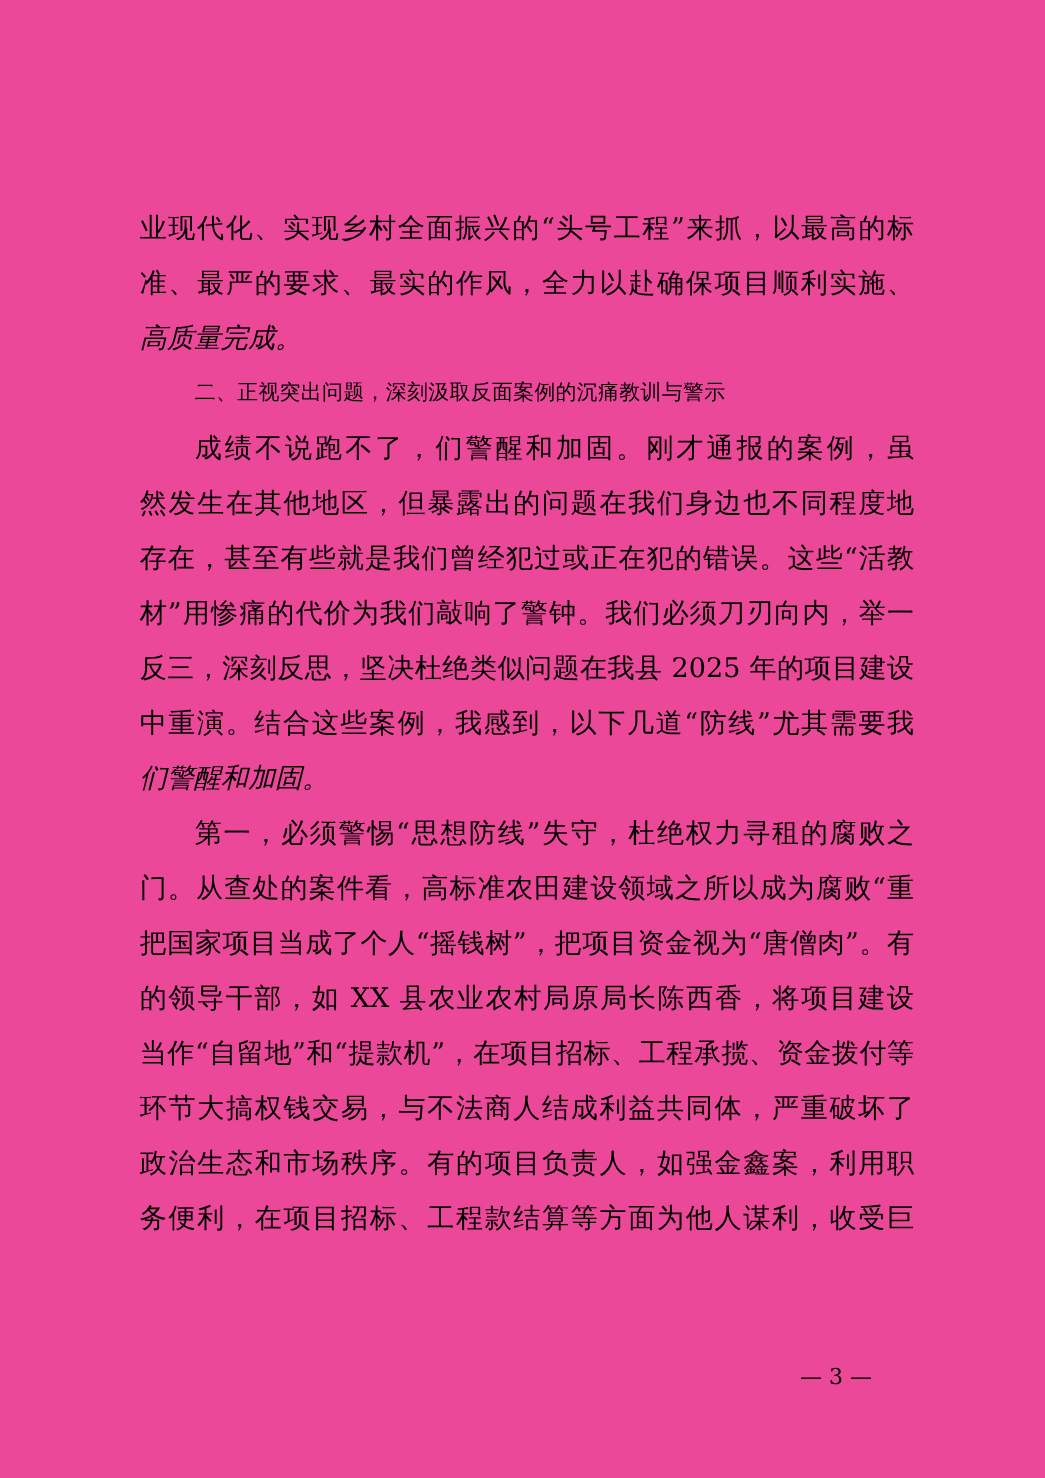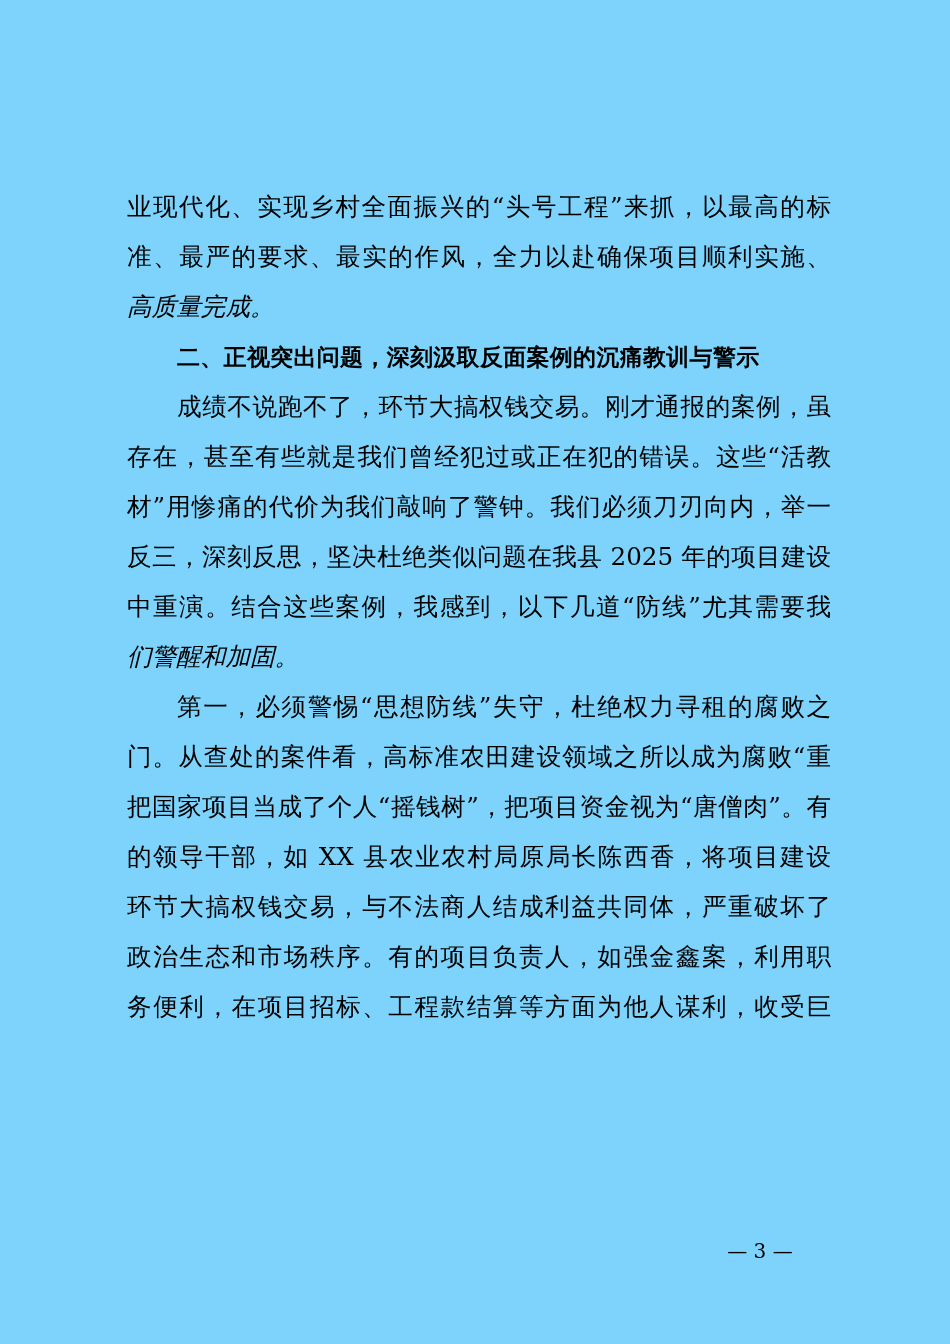--- a/index.html
+++ b/index.html
@@ -14,21 +14,21 @@
       overflow: hidden;
       font-family: "DejaVu Serif", "Liberation Serif", serif;
       color: #000000;
     }
     .page {
       position: absolute;
       left: 0;
       top: 0;
       width: 950px;
       height: 1344px;
-      background: #7dd3fc;
+      background: #ec4899;
     }
     .body-text {
       position: absolute;
       left: 127px;
       top: 182px;
       width: 704px;
     }
     .line {
       height: 50px;
       line-height: 50px;
@@ -40,22 +40,22 @@
     }
     .line.last {
       text-align-last: left;
       font-style: italic;
     }
     .line.indent {
       padding-left: 50px;
     }
     .line.heading {
       font-family: "DejaVu Sans", "Liberation Sans", sans-serif;
-      font-weight: bold;
-      font-size: 23px;
+      font-weight: normal;
+      font-size: 19px;
       text-align-last: left;
       letter-spacing: 0.3px;
     }
     .page-number {
       position: absolute;
       left: 720px;
       top: 1236px;
       width: 80px;
       height: 30px;
       line-height: 30px;
@@ -67,29 +67,31 @@
   </style>
 </head>
 <body>
 
 <div class="page">
   <div class="body-text">
     <div class="line">业现代化、实现乡村全面振兴的“头号工程”来抓，以最高的标</div>
     <div class="line">准、最严的要求、最实的作风，全力以赴确保项目顺利实施、</div>
     <div class="line last">高质量完成。</div>
     <div class="line heading indent">二、正视突出问题，深刻汲取反面案例的沉痛教训与警示</div>
-    <div class="line indent">成绩不说跑不了，环节大搞权钱交易。刚才通报的案例，虽</div>
+    <div class="line indent">成绩不说跑不了，们警醒和加固。刚才通报的案例，虽</div>
+    <div class="line">然发生在其他地区，但暴露出的问题在我们身边也不同程度地</div>
     <div class="line">存在，甚至有些就是我们曾经犯过或正在犯的错误。这些“活教</div>
     <div class="line">材”用惨痛的代价为我们敲响了警钟。我们必须刀刃向内，举一</div>
     <div class="line">反三，深刻反思，坚决杜绝类似问题在我县 2025 年的项目建设</div>
     <div class="line">中重演。结合这些案例，我感到，以下几道“防线”尤其需要我</div>
     <div class="line last">们警醒和加固。</div>
     <div class="line indent">第一，必须警惕“思想防线”失守，杜绝权力寻租的腐败之</div>
     <div class="line">门。从查处的案件看，高标准农田建设领域之所以成为腐败“重</div>
     <div class="line">把国家项目当成了个人“摇钱树”，把项目资金视为“唐僧肉”。有</div>
     <div class="line">的领导干部，如 XX 县农业农村局原局长陈西香，将项目建设</div>
+    <div class="line">当作“自留地”和“提款机”，在项目招标、工程承揽、资金拨付等</div>
     <div class="line">环节大搞权钱交易，与不法商人结成利益共同体，严重破坏了</div>
     <div class="line">政治生态和市场秩序。有的项目负责人，如强金鑫案，利用职</div>
     <div class="line">务便利，在项目招标、工程款结算等方面为他人谋利，收受巨</div>
   </div>
 
   <div class="page-number">— 3 —</div>
 </div>
 
 </body></html>

